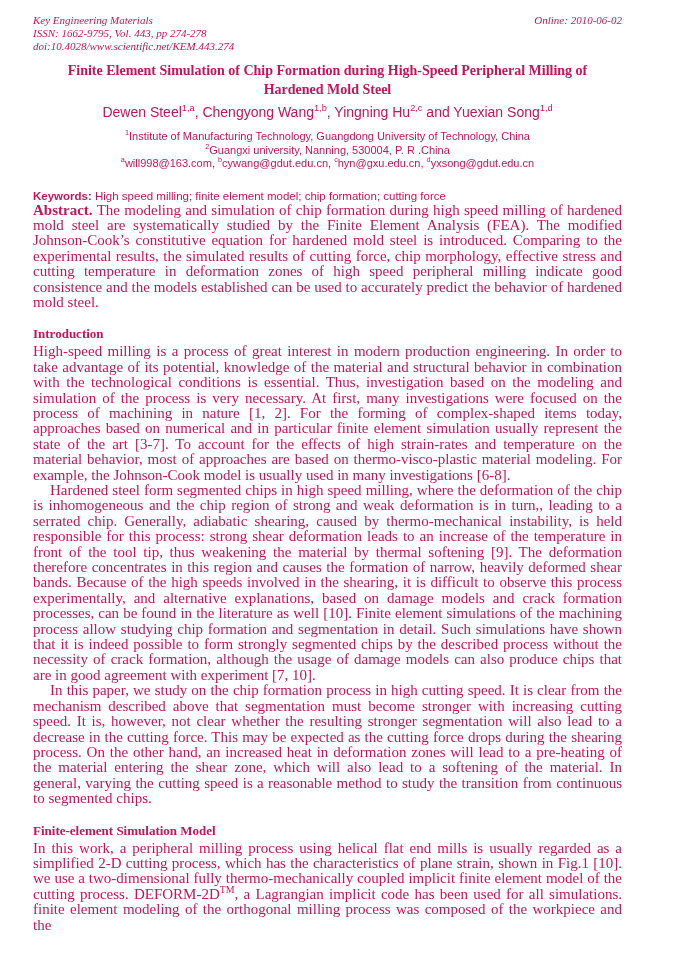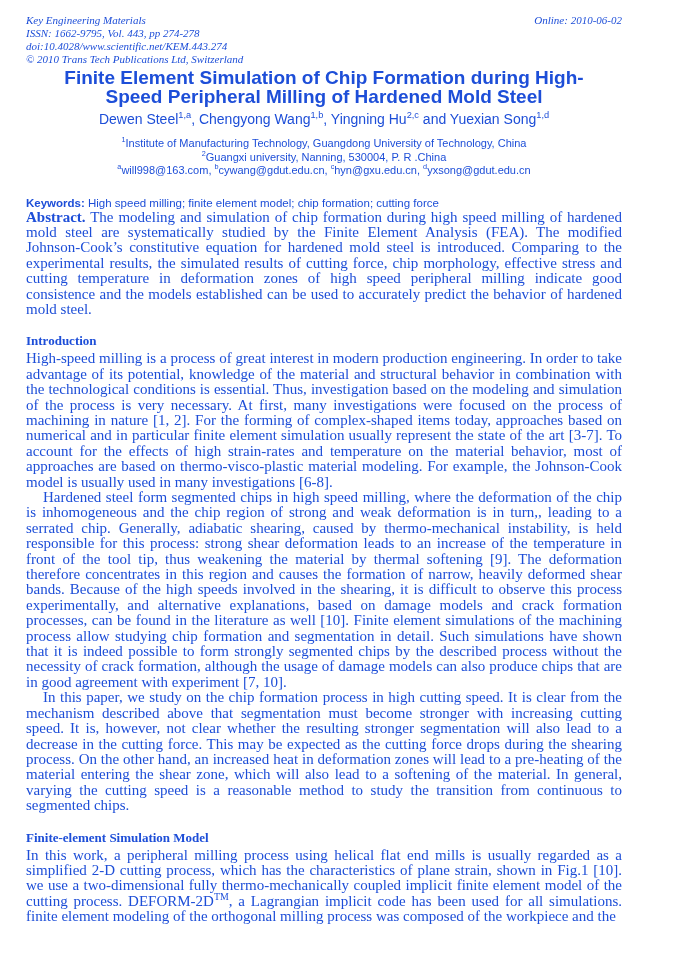--- a/index.html
+++ b/index.html
@@ -1,46 +1,46 @@
 <!DOCTYPE html>
 <html><head>
 <meta charset="utf-8">
 <style>
   html, body { margin: 0; padding: 0; background: #ffffff; }
   .page {
     position: relative;
     width: 678px;
     height: 959px;
     box-sizing: border-box;
-    padding: 14px 56px 0 26px;
+    padding: 14px 56px 0 33px;
     background: #ffffff;
-    color: #1d4ed8;
+    color: #be185d;
     overflow: hidden;
     font-family: "Liberation Serif", "DejaVu Serif", serif;
   }
   
   .hdr {
     display: flex;
     justify-content: space-between;
     align-items: flex-start;
     font-style: italic;
     font-size: 11px;
     line-height: 13px;
     font-family: "Liberation Serif", "DejaVu Serif", serif;
   }
   .hdr-left div { white-space: nowrap; }
   .hdr-right { white-space: nowrap; }
   
   .title {
-    margin: 2px auto 0 auto;
+    margin: 8px auto 0 auto;
     max-width: 540px;
     text-align: center;
-    font-family: Liberation Sans, sans-serif;
+    font-family: Liberation Serif, serif;
     font-weight: bold;
-    font-size: 19px;
+    font-size: 14px;
     line-height: 19px;
   }
   .authors {
     margin-top: 5px;
     text-align: center;
     font-family: "Liberation Sans", "DejaVu Sans", sans-serif;
     font-size: 14px;
     line-height: 17px;
   }
   .affils {
@@ -79,21 +79,20 @@
 </head>
 <body>
 
 <div class="page">
 
   <div class="hdr">
     <div class="hdr-left">
       <div>Key Engineering Materials</div>
       <div>ISSN: 1662-9795, Vol. 443, pp 274-278</div>
       <div>doi:10.4028/www.scientific.net/KEM.443.274</div>
-      <div>© 2010 Trans Tech Publications Ltd, Switzerland</div>
     </div>
     <div class="hdr-right">Online: 2010-06-02</div>
   </div>
 
   <div class="title">Finite Element Simulation of Chip Formation during High-Speed Peripheral Milling of Hardened Mold Steel</div>
   <div class="authors"><span>Dewen Steel</span><sup>1,a</sup><span>, Chengyong Wang</span><sup>1,b</sup><span>, Yingning Hu</span><sup>2,c</sup><span> and Yuexian Song</span><sup>1,d</sup></div>
 
   <div class="affils">
     <div><sup>1</sup><span>Institute of Manufacturing Technology, Guangdong University of Technology, China</span></div>
     <div><sup>2</sup><span>Guangxi university, Nanning, 530004, P. R .China</span></div>

